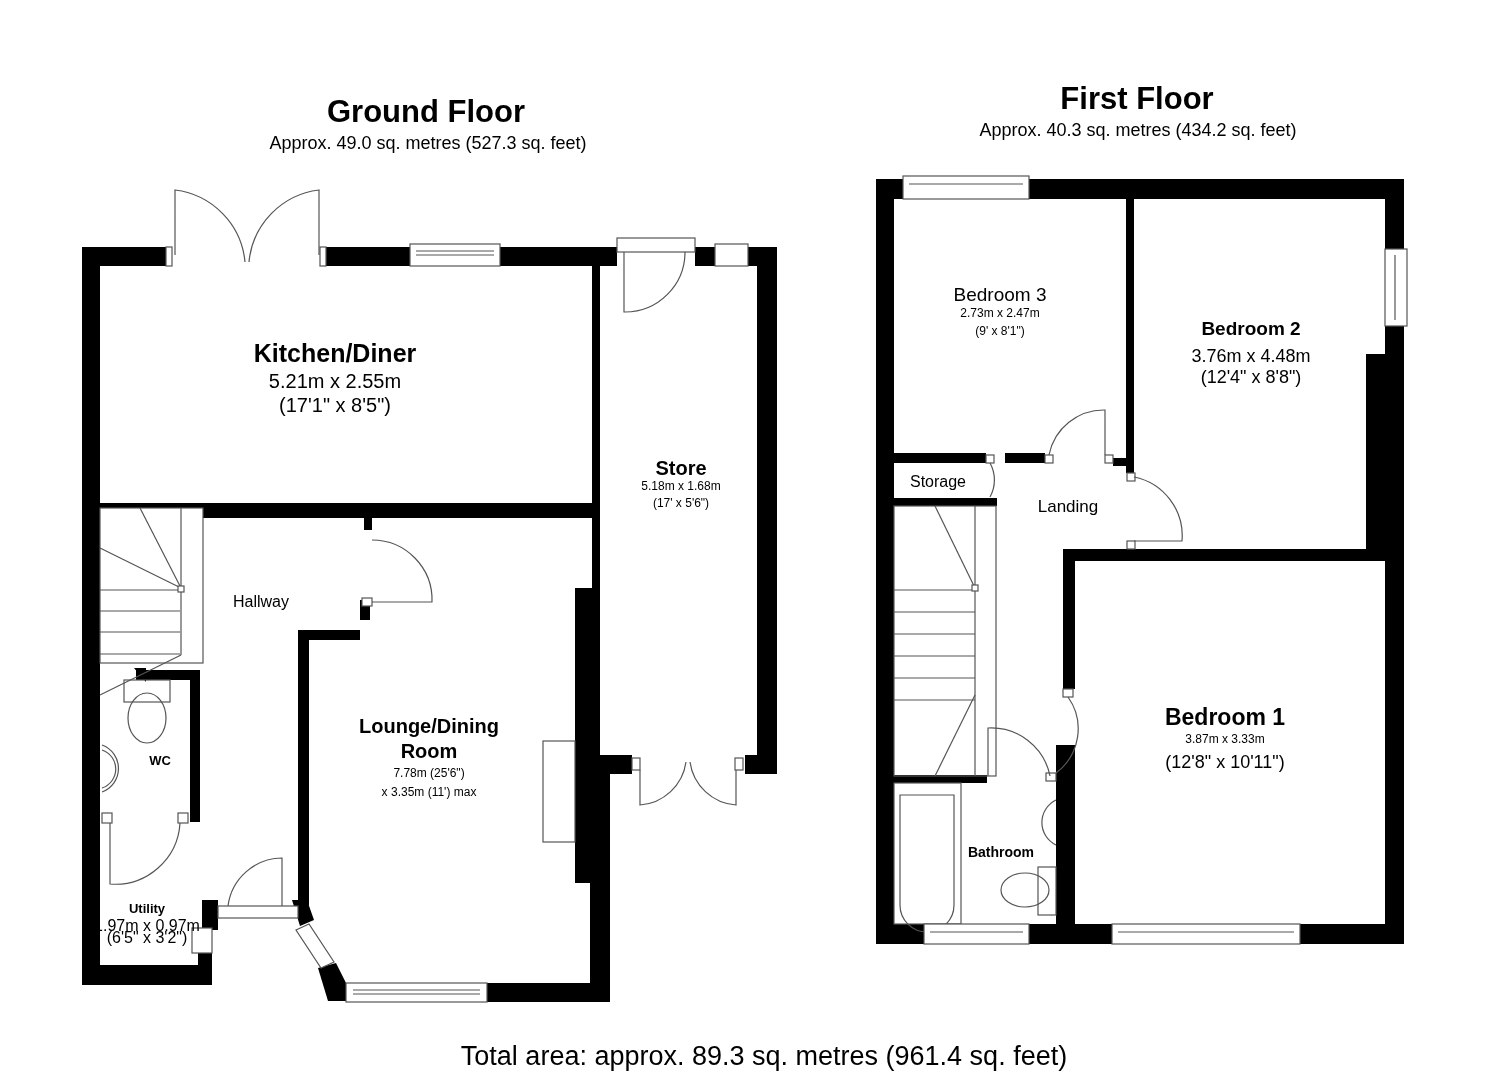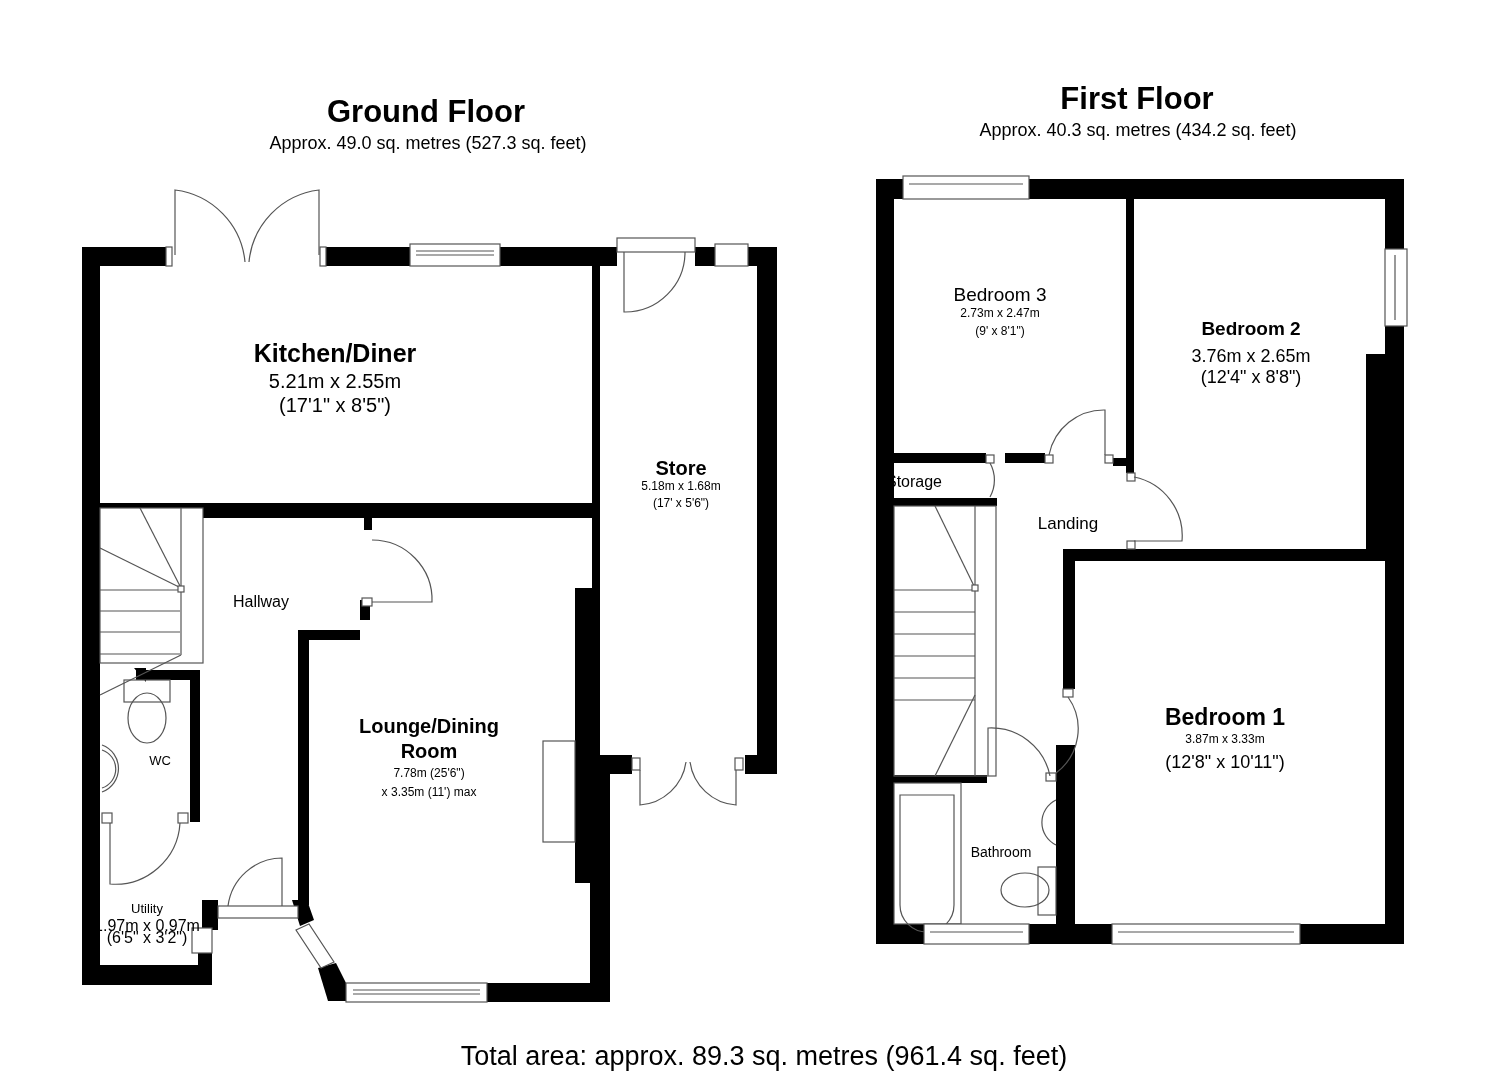--- a/index.html
+++ b/index.html
@@ -4,21 +4,21 @@
 <style>
   html, body { margin: 0; padding: 0; background: #ffffff; }
   body { width: 1485px; height: 1080px; position: relative; overflow: hidden; font-family: "Liberation Sans", sans-serif; color: #000; }
   svg.plan { position: absolute; left: 0; top: 0; }
   .t { position: absolute; text-align: center; white-space: nowrap; transform: translateX(-50%); line-height: 1.05; }
   .floor-title { font-weight: bold; font-size: 31px; }
   .floor-sub { font-size: 18px; }
   .room-big { font-weight: bold; font-size: 25px; }
   .room-med { font-weight: bold; font-size: 20px; }
   .room-sm { font-weight: normal; font-size: 16px; }
-  .room-xs { font-weight: normal; font-size: 13px; }
+  .room-xs { font-weight: bold; font-size: 13px; }
   .dim-big { font-size: 20px; }
   .dim-med { font-size: 12px; }
   .dim-xs { font-size: 16px; }
   .total { font-size: 27px; }
   .wall { fill: #000; }
   .ln { fill: none; stroke: #555; stroke-width: 1.2; }
   .win { fill: #fff; stroke: #555; stroke-width: 1.2; }
 </style>
 </head>
 <body>
@@ -228,26 +228,26 @@
 
 <div class="t room-xs" style="left:147px; top:902px;">Utility</div>
 <div class="t dim-xs" style="left:147px; top:918px;">1.97m x 0.97m</div>
 <div class="t dim-xs" style="left:147px; top:930px;">(6'5" x 3'2")</div>
 
 <div class="t room-sm" style="left:1000px; top:285px; font-size:19px;">Bedroom 3</div>
 <div class="t dim-med" style="left:1000px; top:307px;">2.73m x 2.47m</div>
 <div class="t dim-med" style="left:1000px; top:325px;">(9' x 8'1")</div>
 
 <div class="t room-big" style="left:1251px; top:319px; font-size:19px;">Bedroom 2</div>
-<div class="t dim-med" style="left:1251px; top:347px; font-size:18px;">3.76m x 2.65m</div>
+<div class="t dim-med" style="left:1251px; top:347px; font-size:18px;">3.76m x 4.48m</div>
 <div class="t dim-med" style="left:1251px; top:368px; font-size:18px;">(12'4" x 8'8")</div>
 
-<div class="t room-sm" style="left:914px; top:474px;">Storage</div>
-
-<div class="t room-sm" style="left:1068px; top:498px; font-size:17px;margin-top:17px;">Landing</div>
+<div class="t room-sm" style="left:938px; top:474px;">Storage</div>
+
+<div class="t room-sm" style="left:1068px; top:498px; font-size:17px;">Landing</div>
 
 <div class="t room-big" style="left:1225px; top:705px; font-size:23px;">Bedroom 1</div>
 <div class="t dim-med" style="left:1225px; top:733px; font-size:12px;">3.87m x 3.33m</div>
 <div class="t dim-med" style="left:1225px; top:753px; font-size:18px;">(12'8" x 10'11")</div>
 
 <div class="t room-xs" style="left:1001px; top:845px; font-size:14px;">Bathroom</div>
 
 <div class="t total" style="left:733px; top:1042px;margin-left:31px;">Total area: approx. 89.3 sq. metres (961.4 sq. feet)</div>
 
 </body></html>

